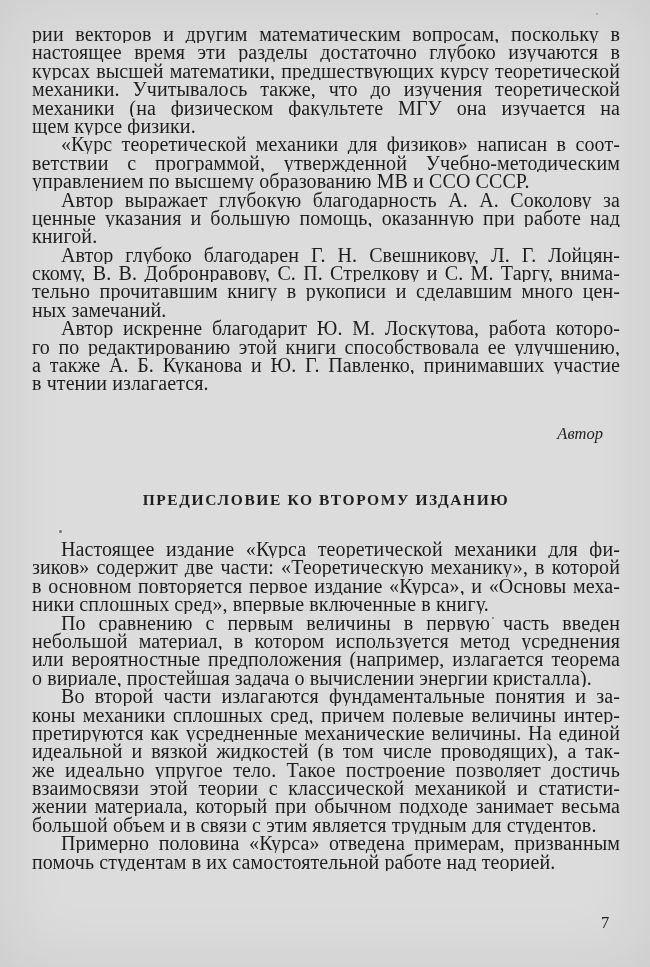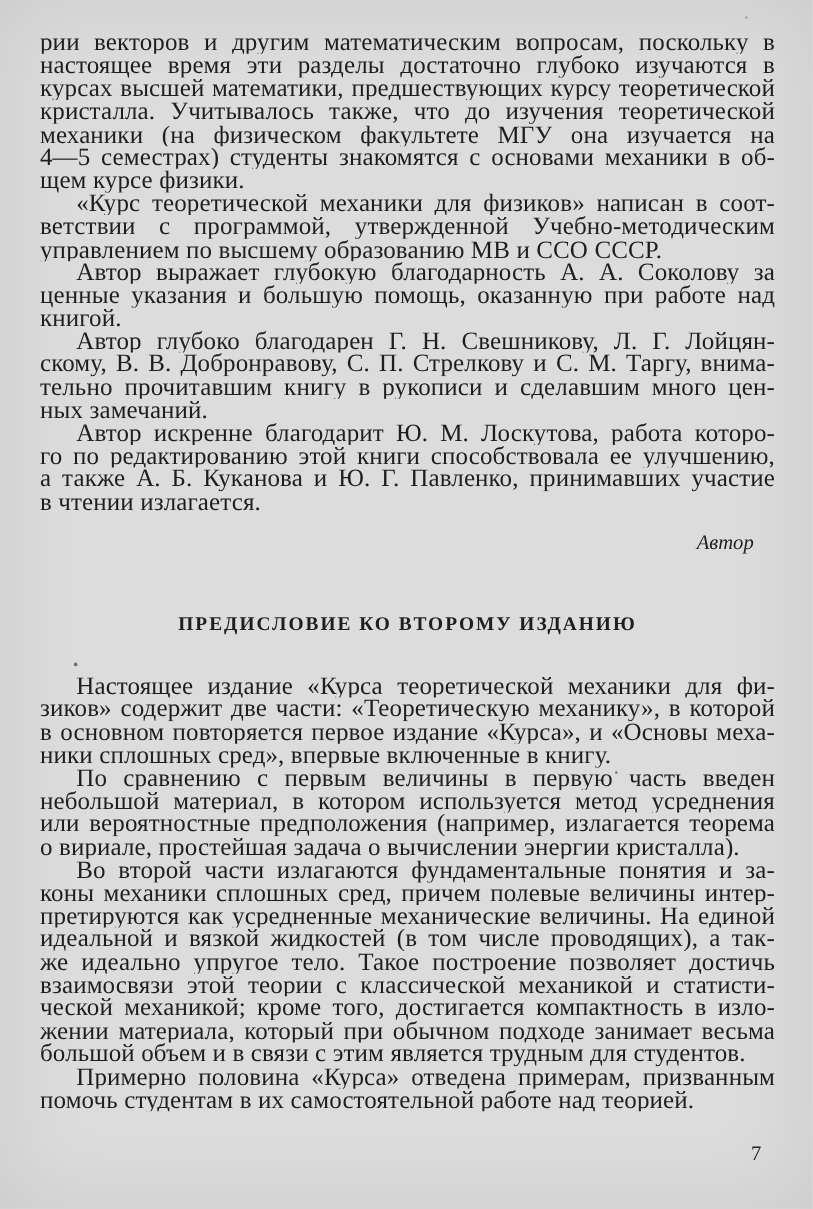--- a/index.html
+++ b/index.html
@@ -71,23 +71,22 @@
 </style>
 </head>
 <body>
 
 <div class="page">
   <div class="textblock" id="top-section">
       <div class="para">
         <div class="ln">рии векторов и другим математическим вопросам, поскольку в</div>
         <div class="ln">настоящее время эти разделы достаточно глубоко изучаются в</div>
         <div class="ln">курсах высшей математики, предшествующих курсу теоретической</div>
-        <div class="ln">кристалла. Учитывалось также, что до изучения теоретической</div>
+        <div class="ln">механики. Учитывалось также, что до изучения теоретической</div>
         <div class="ln">механики (на физическом факультете МГУ она изучается на</div>
-        <div class="ln">4—5 семестрах) студенты знакомятся с основами механики в об-</div>
         <div class="ln last">щем курсе физики.</div>
       </div>
       <div class="para">
         <div class="ln indent">«Курс теоретической механики для физиков» написан в соот-</div>
         <div class="ln">ветствии с программой, утвержденной Учебно-методическим</div>
         <div class="ln last">управлением по высшему образованию МВ и ССО СССР.</div>
       </div>
       <div class="para">
         <div class="ln indent">Автор выражает глубокую благодарность А. А. Соколову за</div>
         <div class="ln">ценные указания и большую помощь, оказанную при работе над</div>
@@ -124,21 +123,20 @@
         <div class="ln">или вероятностные предположения (например, излагается теорема</div>
         <div class="ln last">о вириале, простейшая задача о вычислении энергии кристалла).</div>
       </div>
       <div class="para">
         <div class="ln indent">Во второй части излагаются фундаментальные понятия и за-</div>
         <div class="ln">коны механики сплошных сред, причем полевые величины интер-</div>
         <div class="ln">претируются как усредненные механические величины. На единой</div>
         <div class="ln">идеальной и вязкой жидкостей (в том числе проводящих), а так-</div>
         <div class="ln">же идеально упругое тело. Такое построение позволяет достичь</div>
         <div class="ln">взаимосвязи этой теории с классической механикой и статисти-</div>
-        <div class="ln">ческой механикой; кроме того, достигается компактность в изло-</div>
         <div class="ln">жении материала, который при обычном подходе занимает весьма</div>
         <div class="ln last">большой объем и в связи с этим является трудным для студентов.</div>
       </div>
       <div class="para">
         <div class="ln indent">Примерно половина «Курса» отведена примерам, призванным</div>
         <div class="ln last">помочь студентам в их самостоятельной работе над теорией.</div>
       </div>
     </div>
 
   <div class="page-number">7</div>

